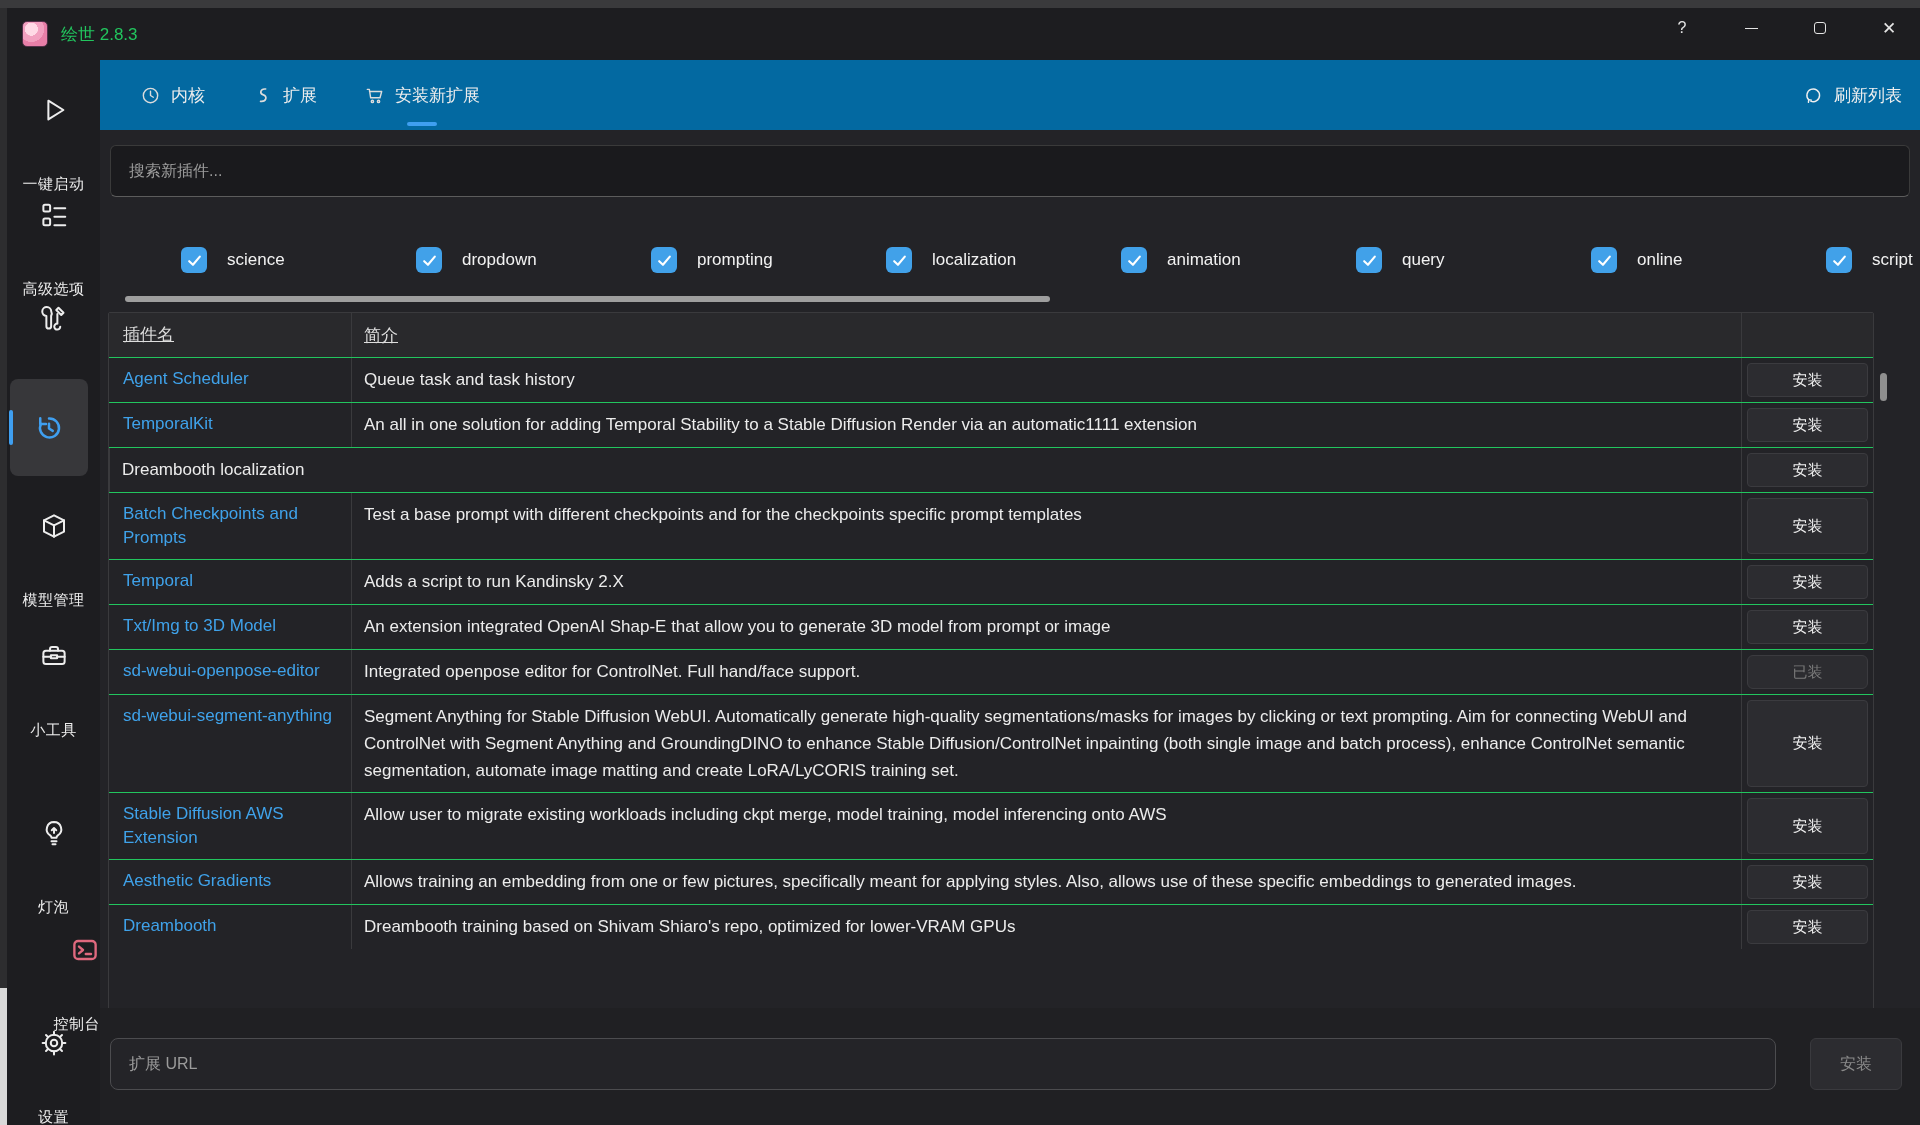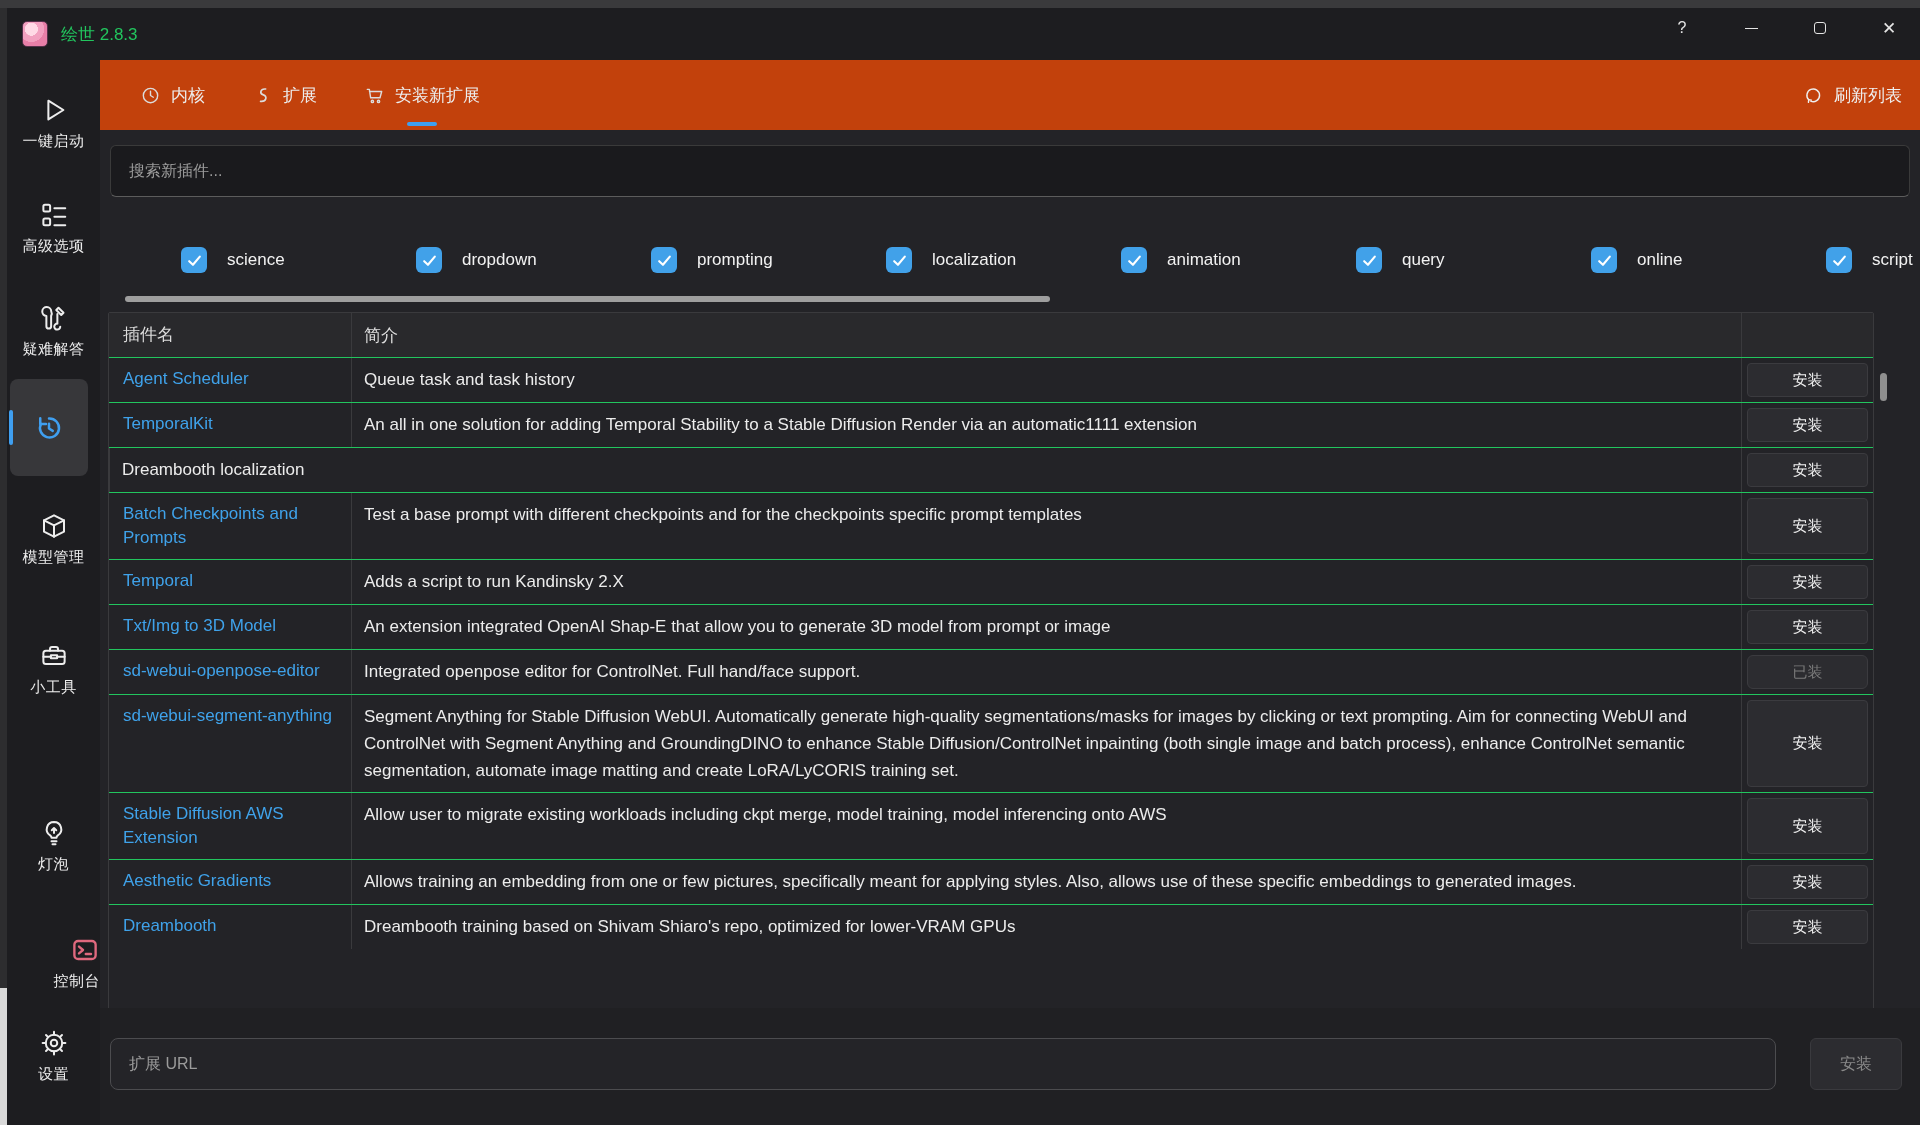--- a/index.html
+++ b/index.html
@@ -21,32 +21,32 @@
   .caption { margin-left:auto; display:flex; align-items:flex-start; height:100%; }
   .cap-btn { width:46px; height:40px; display:flex; align-items:center; justify-content:center;
              color:#e4e4e4; font-size:16px; cursor:default; margin-right:23px; }
   .cap-btn:last-child { margin-right:8px; }
   .min-glyph { display:block; width:13px; height:0; border-top:1.6px solid #e4e4e4; }
   .max-glyph { display:block; width:12px; height:12px; border:1.5px solid #e4e4e4; border-radius:3px; }
   .close-glyph { font-size:17px; }
 
   
   .sidebar { position:absolute; left:7px; top:60px; width:93px; bottom:0; }
-  .side-item { position:absolute; left:0; width:93px; display:flex; flex-direction:column; align-items:center; color:#ededed; }
+  .side-item { position:absolute; left:0; width:93px; display:flex; flex-direction:column; align-items:center; color:#ededed;gap:43px; }
   .side-item .icn { width:30px; height:30px; }
   .side-item .icn svg { width:30px; height:30px; display:block; }
   .side-item .lbl { margin-top:7px; font-size:15px; letter-spacing:0.5px; white-space:nowrap; }
   .side-active-box { position:absolute; left:3px; width:78px; height:97px; background:#37373a; border-radius:8px;
                      display:flex; align-items:center; justify-content:center; }
   .active-pill { position:absolute; left:-1px; top:31px; width:4px; height:35px; border-radius:3px; }
 
   
   .main { position:absolute; left:100px; top:60px; width:1820px; bottom:0; background:#232327; }
 
-  .tabstrip { position:absolute; left:0; top:0; right:0; height:70px; display:flex; align-items:center; background:#c2410c; }
+  .tabstrip { position:absolute; left:0; top:0; right:0; height:70px; display:flex; align-items:center; background:#0369a1; }
   .tabs { display:flex; align-items:center; height:100%; margin-left:40px; gap:47px; }
   .tab { position:relative; height:100%; display:flex; align-items:center; gap:10px; color:#ededed; font-size:17px; cursor:default; }
   .tab .ticn svg { width:21px; height:21px; display:block; }
   .tab.active::after { content:""; position:absolute; left:50%; transform:translateX(-50%); bottom:4px;
                        width:30px; height:4px; border-radius:2px; background:var(--accent); }
   .refresh { margin-left:auto; margin-right:18px; display:flex; align-items:center; gap:11px; color:#efefef; font-size:17px; }
   .refresh svg { width:19px; height:19px; display:block; }
 
   .search { position:absolute; left:10px; top:85px; width:1800px; height:52px; background:#1a1a1d;
             border:1px solid #3a3a3a; border-bottom:1px solid #5c5c5c; border-radius:6px;
@@ -62,21 +62,21 @@
   .hthumb { position:absolute; left:25px; top:236px; width:925px; height:6px; border-radius:3px; background:#9e9e9e; }
 
   
   .table { position:absolute; left:8px; top:252px; width:1766px; height:756px; overflow:hidden;
            border:1px solid #3a3a3d; border-radius:2px; }
   .trow { display:flex; border-top:1px solid #22c55e; min-height:45px; align-items:stretch; }
   .trow.thead { border-top:none; background:#29292c; height:44px; min-height:44px; }
   .c-name { flex:0 0 242px; padding:9px 3px 9px 14px; font-size:17px; line-height:24px; color:#e2e2e2; overflow-wrap:break-word; }
   .c-desc { flex:1 1 auto; border-left:1px solid #3a3a3d; padding:8px 12px; font-size:17px; line-height:27px; color:#ececec; }
   .c-act  { flex:0 0 132px; border-left:1px solid #3a3a3d; display:flex; padding:5px; }
-  .thead .c-name, .thead .c-desc { display:flex; align-items:center; padding-top:0; padding-bottom:0; color:#dedede; }
+  .thead .c-name, .thead .c-desc { display:flex; align-items:center; padding-top:0; padding-bottom:0; color:#dedede;text-decoration:underline; }
   .trow .c-name a { color:var(--link); text-decoration:none; }
   .btn-install { flex:1; background:#2c2c30; border:1px solid #3b3b3f; border-radius:4px;
                  color:#f2f2f2; font-size:15px; font-family:inherit; }
   .btn-install.installed { color:#7b7b7b;border-radius:6px; }
 
   .vthumb { position:absolute; left:1780px; top:313px; width:7px; height:28px; border-radius:4px; background:#8f8f8f; }
 
   
   .footer { position:absolute; left:0; right:0; bottom:0; height:117px; background:#202023; }
   .url-input { position:absolute; left:10px; top:30px; width:1666px; height:52px; background:#242428;

